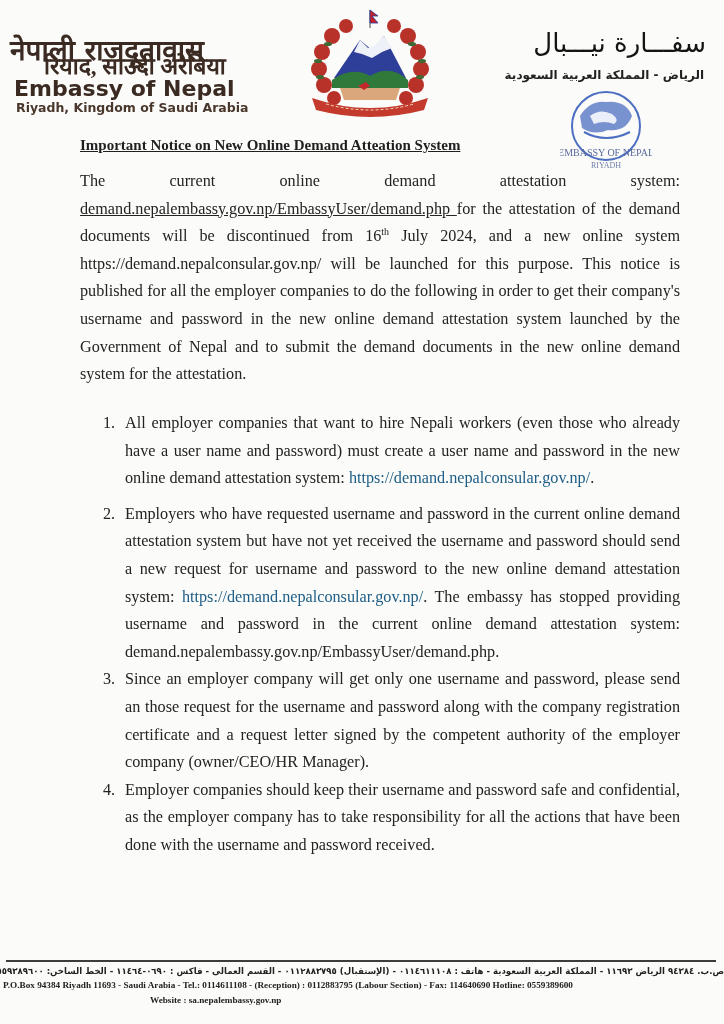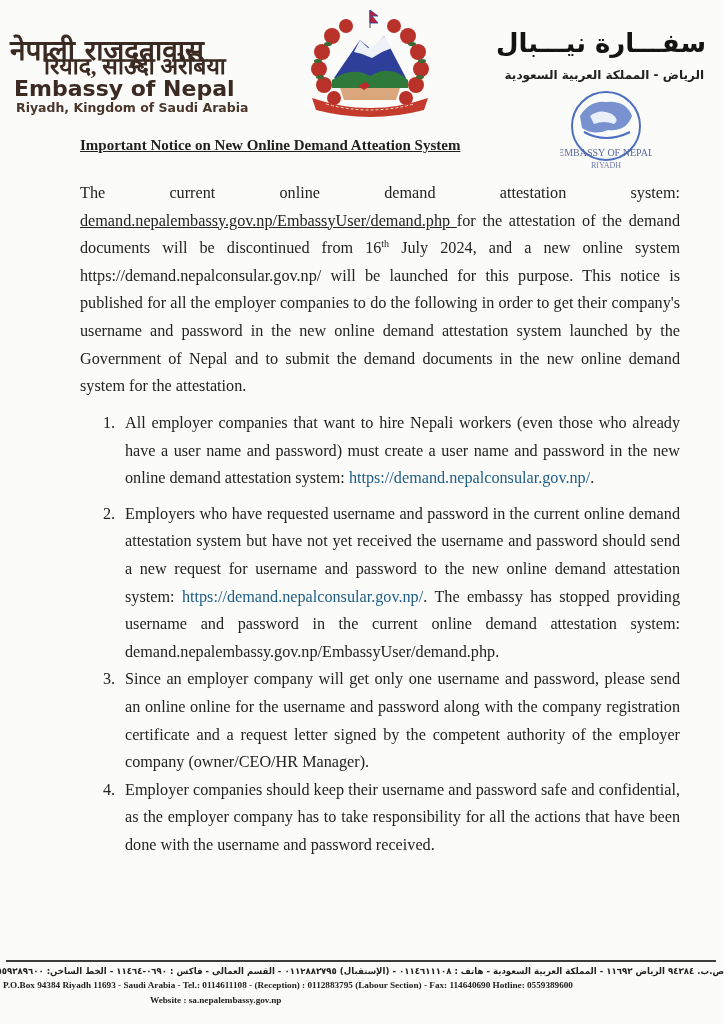--- a/index.html
+++ b/index.html
@@ -31,39 +31,39 @@
   }
   .en-sub {
     left: 16px; top: 100px;
     font-family: "DejaVu Sans", sans-serif;
     font-weight: bold; font-size: 12.5px; color: #4a372c; white-space: nowrap;
   }
   .emblem { left: 302px; top: 6px; width: 136px; height: 112px; }
   .ar-title {
     right: 18px; top: 28px;
     font-family: "DejaVu Sans", sans-serif;
-    font-weight: bold; font-size: 26px; color: #141414;
+    font-weight: normal; font-size: 26px; color: #141414;
     direction: rtl; white-space: nowrap; letter-spacing: 2px;
   }
   .ar-sub {
     right: 20px; top: 68px;
     font-family: "DejaVu Sans", sans-serif;
     font-weight: bold; font-size: 12px; color: #222;
     direction: rtl; white-space: nowrap;
   }
   .stamp { left: 560px; top: 86px; width: 92px; height: 88px; }
 
   
   .notice-title {
     left: 80px; top: 137px;
     font-weight: bold; font-size: 15px; text-decoration: underline;
     white-space: nowrap; color: #1f1f1f;
   }
   .para {
-    left: 80px; top: 180px; width: 600px;
+    left: 80px; top: 168px; width: 600px;
     font-size: 16.2px; line-height: 27.6px; text-align: justify;
   }
   .para .u { text-decoration: underline; }
   .list { left: 100px; top: 410px; width: 580px; margin: 0; padding: 0; list-style: none; }
   .list li {
     position: relative; padding-left: 25px;
     font-size: 16.2px; line-height: 27.6px; text-align: justify;
   }
   .list li .num { position: absolute; left: 3px; top: 0; }
   .list li.i1 { margin-bottom: 8px; }
@@ -169,21 +169,21 @@
   <li class="i1">
     <span class="num">1.</span>
     <span>All employer companies that want to hire Nepali workers (even those who already have a user name and password) must create a user name and password in the new online demand attestation system: </span><a class="link">https://demand.nepalconsular.gov.np/</a><span>.</span>
   </li>
   <li>
     <span class="num">2.</span>
     <span>Employers who have requested username and password in the current online demand attestation system but have not yet received the username and password should send a new request for username and password to the new online demand attestation system: </span><a class="link">https://demand.nepalconsular.gov.np/</a><span>. The embassy has stopped providing username and password in the current online demand attestation system: demand.nepalembassy.gov.np/EmbassyUser/demand.php.</span>
   </li>
   <li>
     <span class="num">3.</span>
-    <span>Since an employer company will get only one username and password, please send an online online for the username and password along with the company registration certificate and a request letter signed by the competent authority of the employer company (owner/CEO/HR Manager).</span>
+    <span>Since an employer company will get only one username and password, please send an those request for the username and password along with the company registration certificate and a request letter signed by the competent authority of the employer company (owner/CEO/HR Manager).</span>
   </li>
   <li>
     <span class="num">4.</span>
     <span>Employer companies should keep their username and password safe and confidential, as the employer company has to take responsibility for all the actions that have been done with the username and password received.</span>
   </li>
 </ol>
 
 <div class="abs footer-rule"></div>
 <div class="abs foot-ar">ص.ب. ٩٤٣٨٤ الرياض ١١٦٩٣ - المملكة العربية السعودية - هاتف : ٠١١٤٦١١١٠٨ - (الإستقبال) ٠١١٢٨٨٣٧٩٥ - القسم العمالي - فاكس : ٠٦٩٠-١١٤٦٤ - الخط الساخن: ٠٥٥٩٣٨٩٦٠٠</div>
 <div class="abs foot-en">P.O.Box 94384 Riyadh 11693 -  Saudi Arabia - Tel.: 0114611108 - (Reception) : 0112883795 (Labour Section) - Fax: 114640690 Hotline: 0559389600</div>

